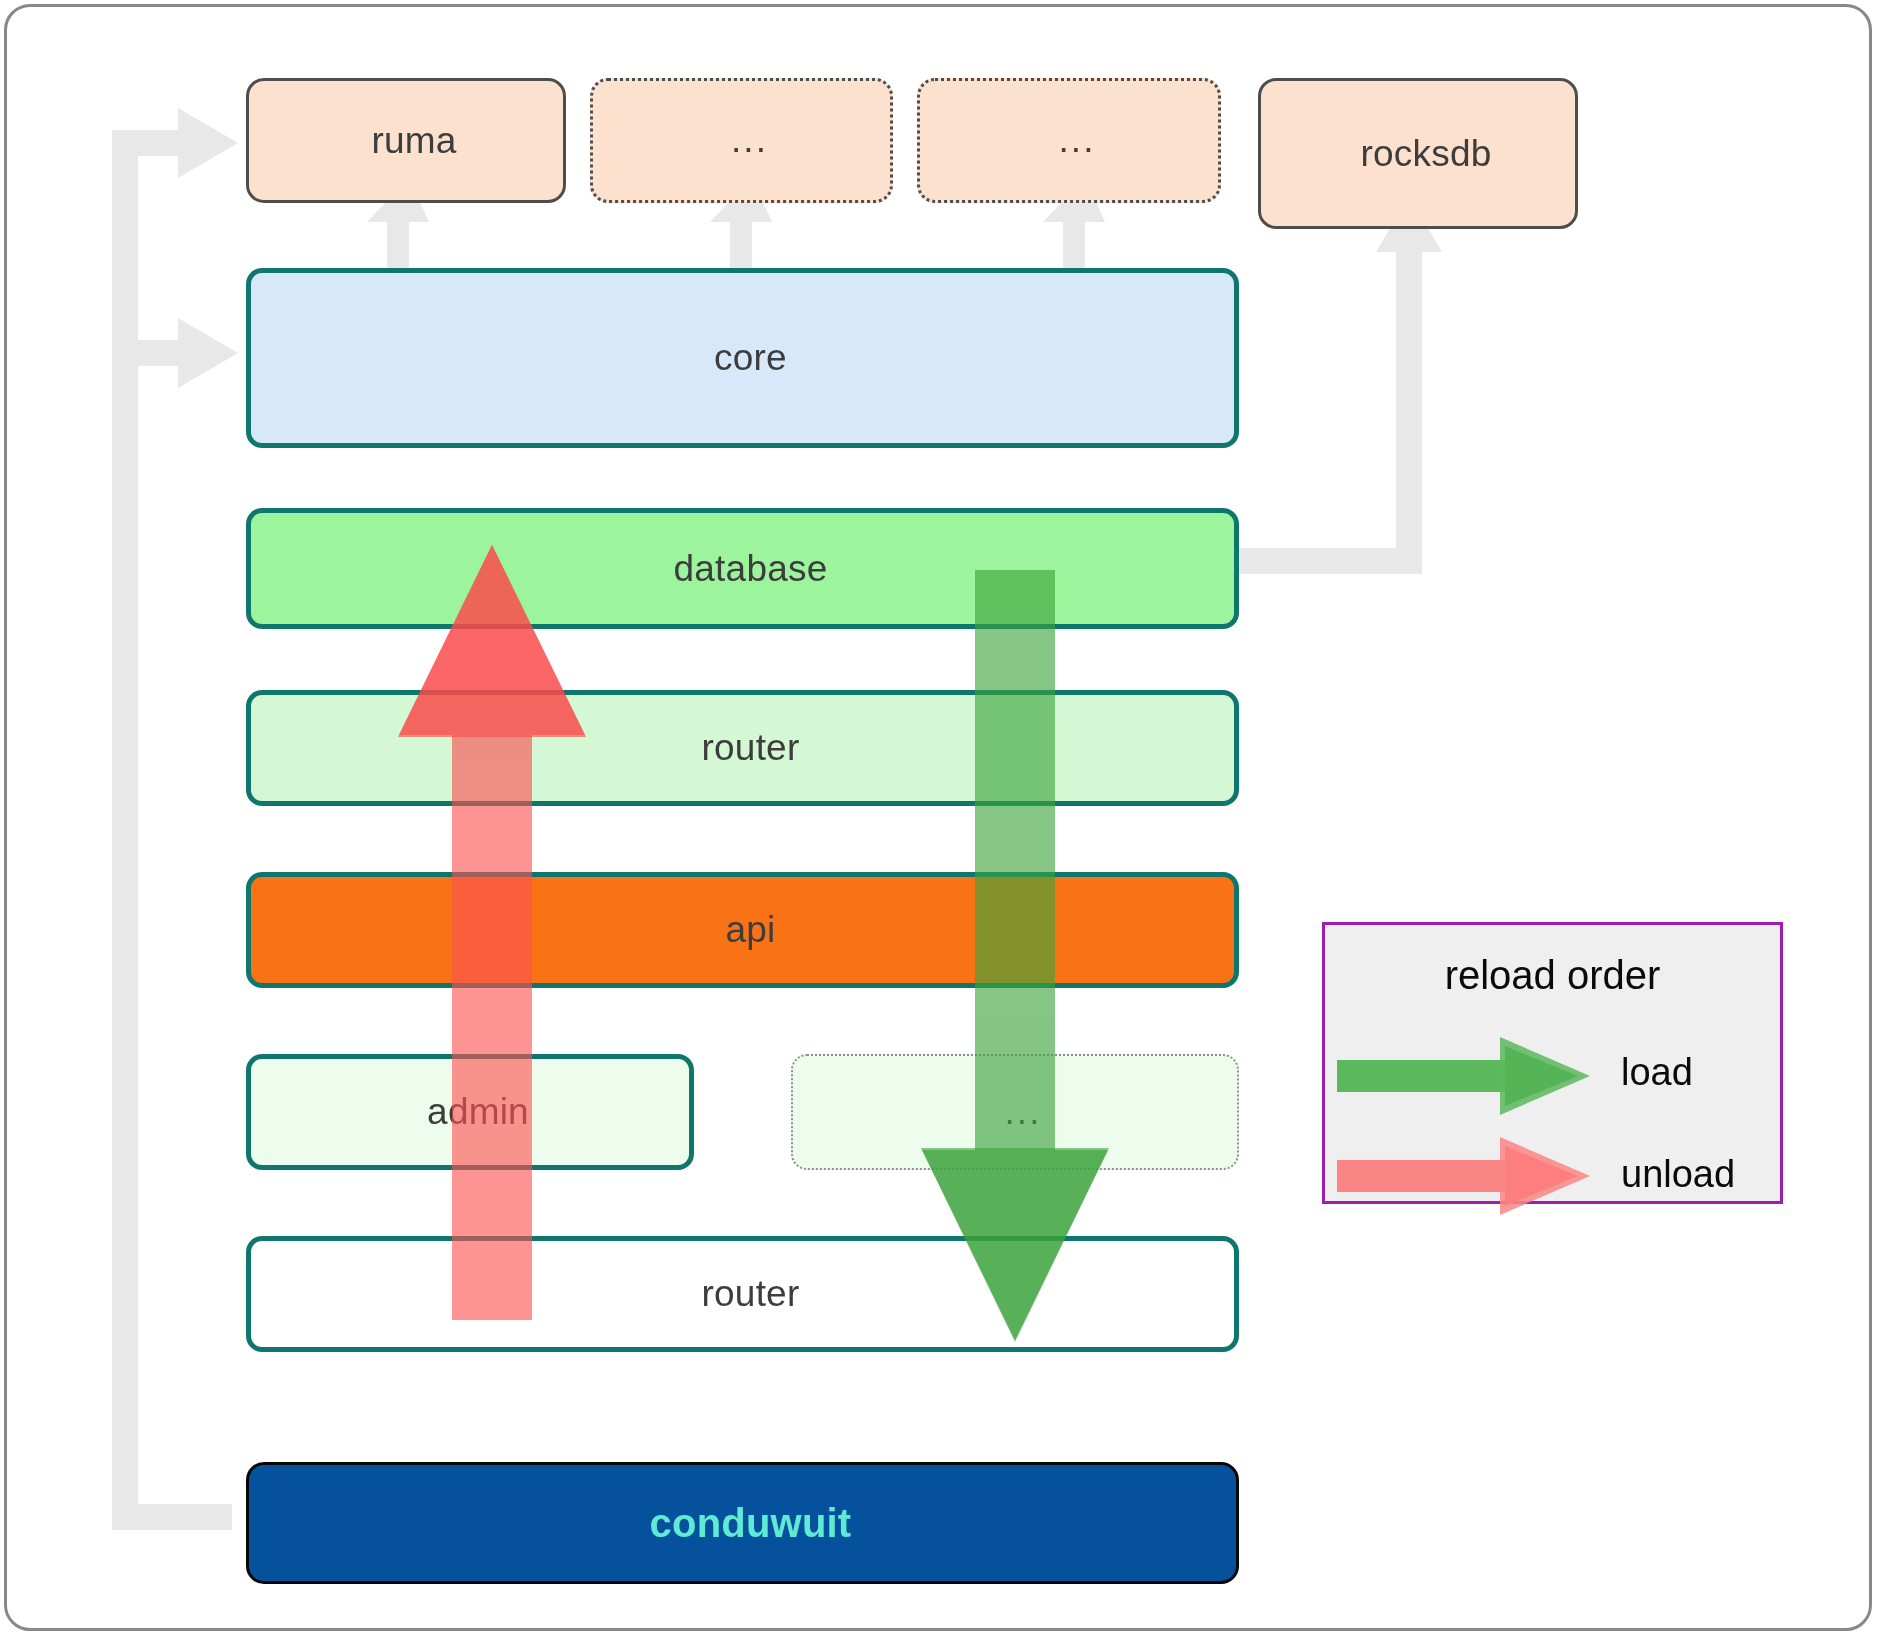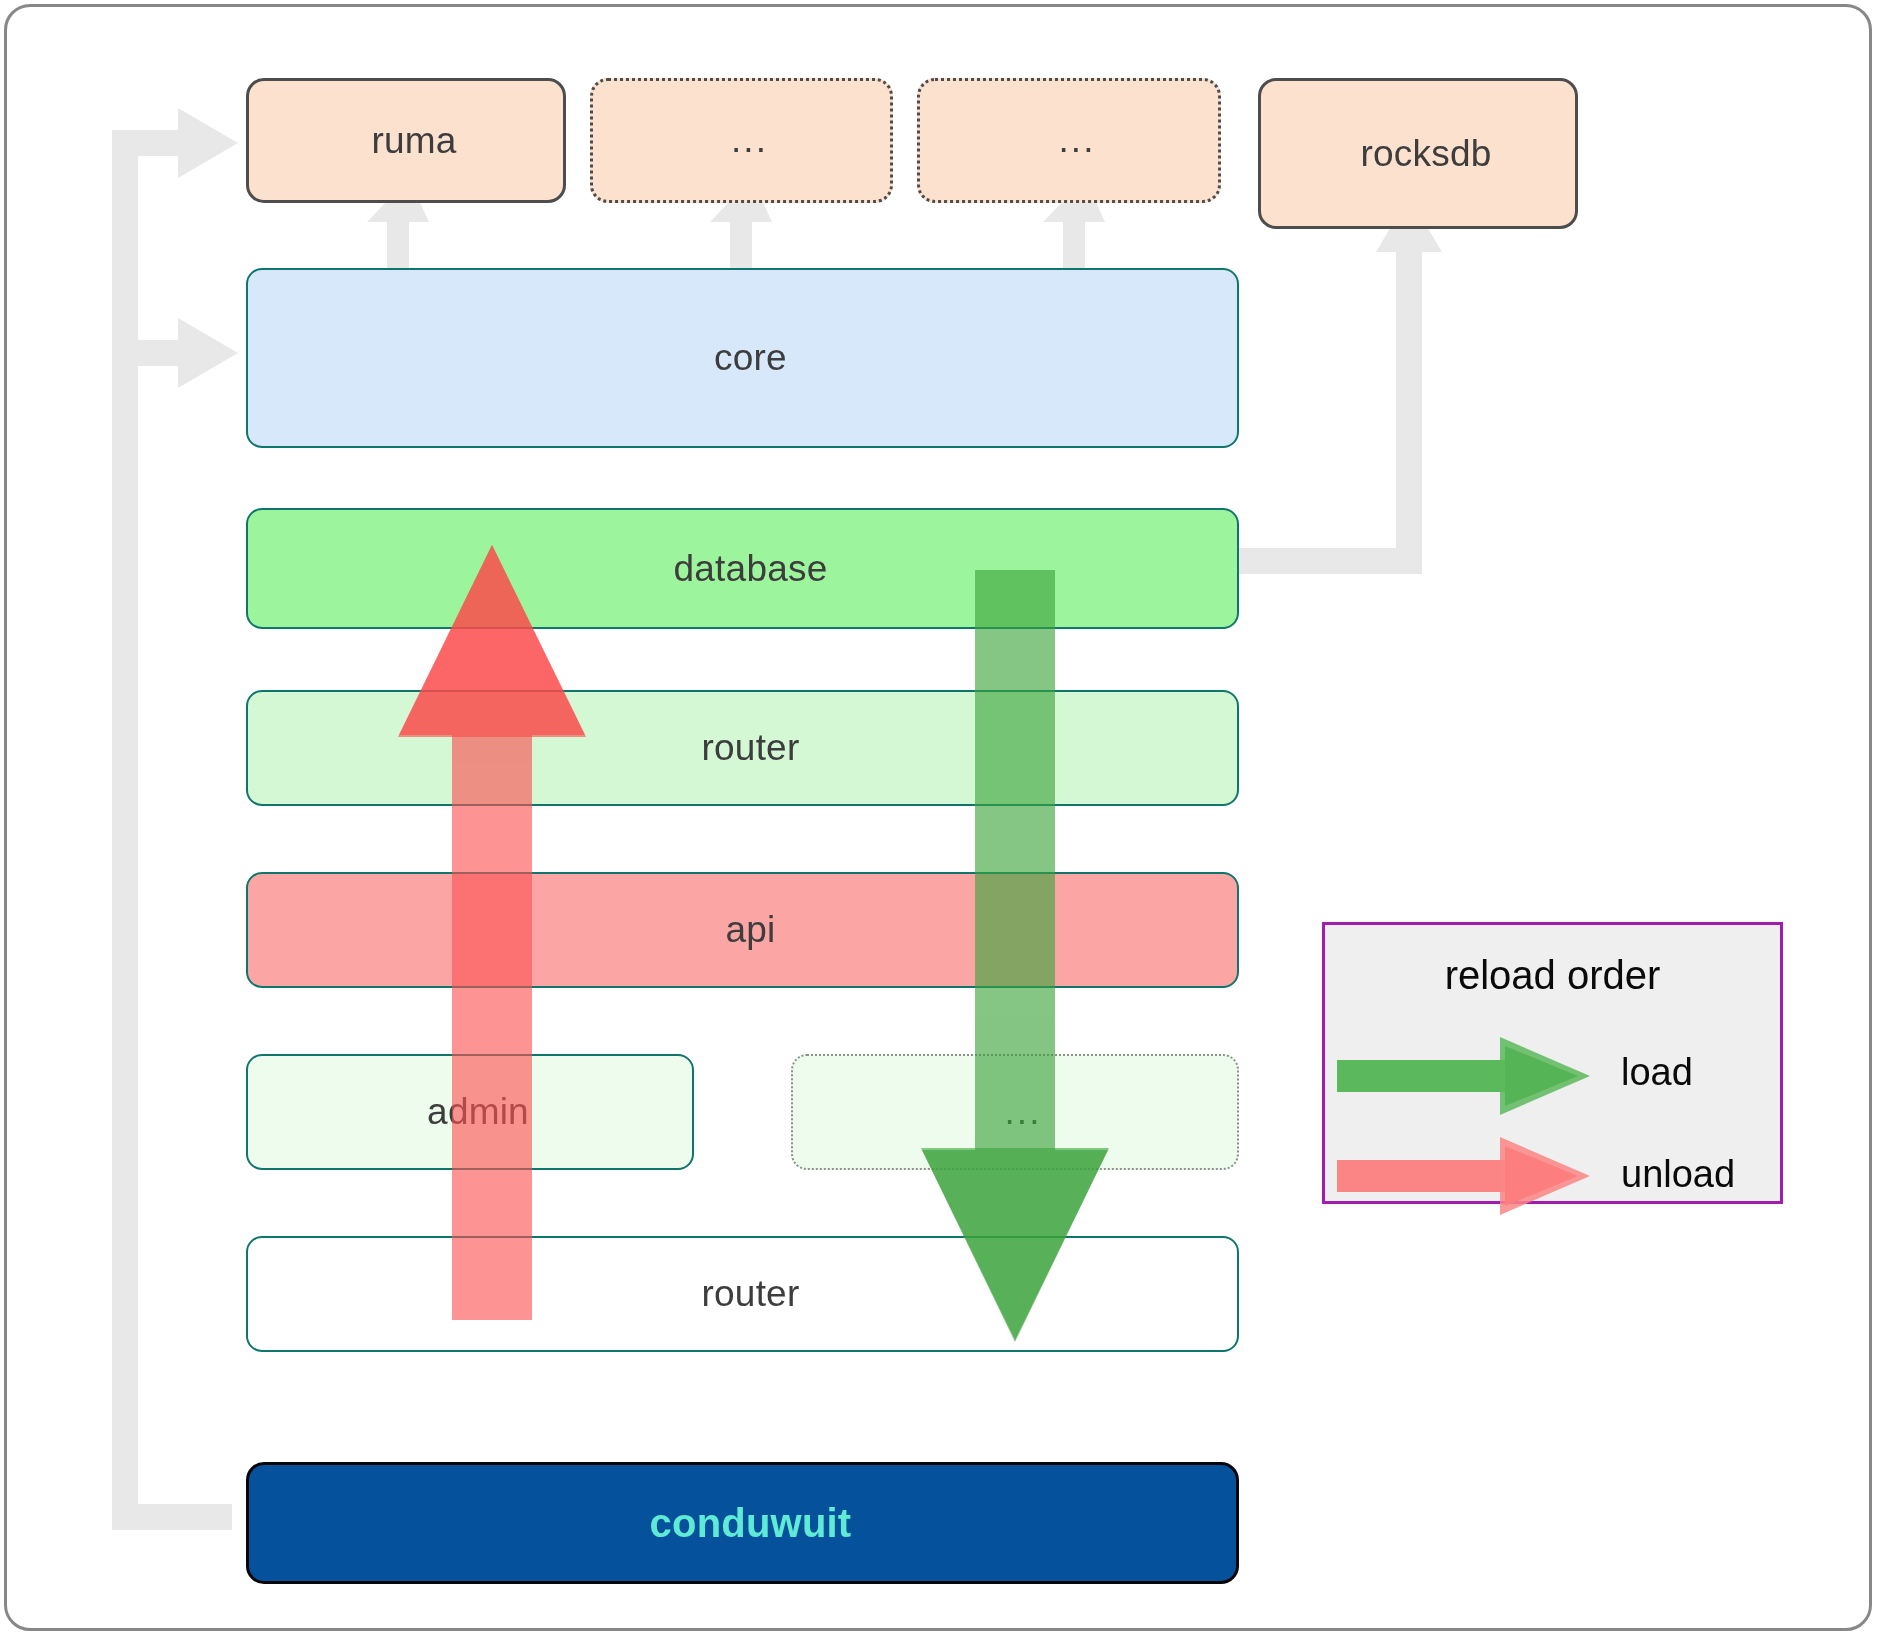--- a/index.html
+++ b/index.html
@@ -49,27 +49,27 @@
   }
   .dep.dotted {
     border: 3px dotted #4d4d4d;
   }
   .dots {
     letter-spacing: 2px;
     font-size: 37px;
     line-height: 0.6;
   }
   .layer {
-    border: 2px solid #0f766e;
+    border: 5px solid #0f766e;
     border-radius: 16px;
   }
   .layer-core { background: #d7e8fb; }
   .layer-database { background: #9cf59c; }
   .layer-service { background: #d4f7d4; }
-  .layer-api { background: #fca5a5; }
+  .layer-api { background: #f97316; }
   .layer-admin { background: #eefcee; }
   .layer-dots { background: #eefcee; border: 2px dotted #8f8f8f; }
   .layer-router { background: #ffffff; }
 
   #node-conduwuit {
     background: #06519c;
     border: 3px solid #07070a;
     border-radius: 18px;
     color: #5eead4;
     font-size: 40px;

